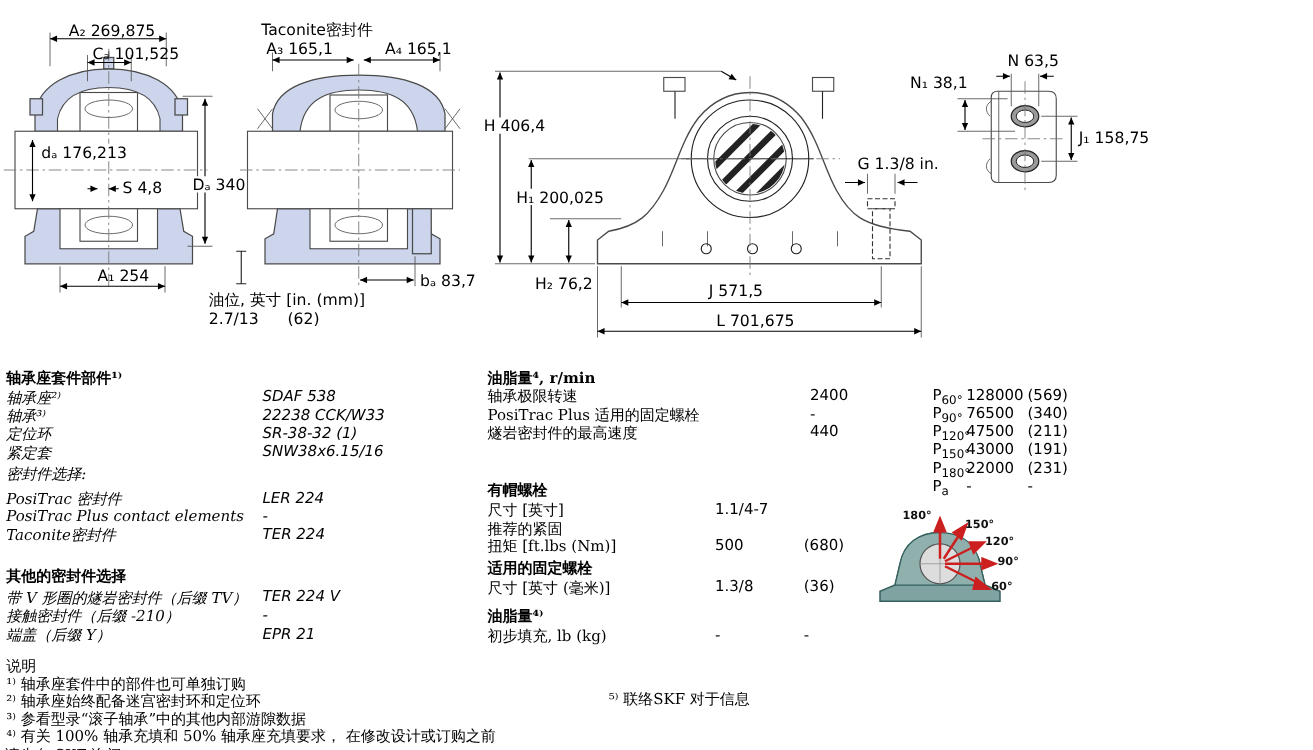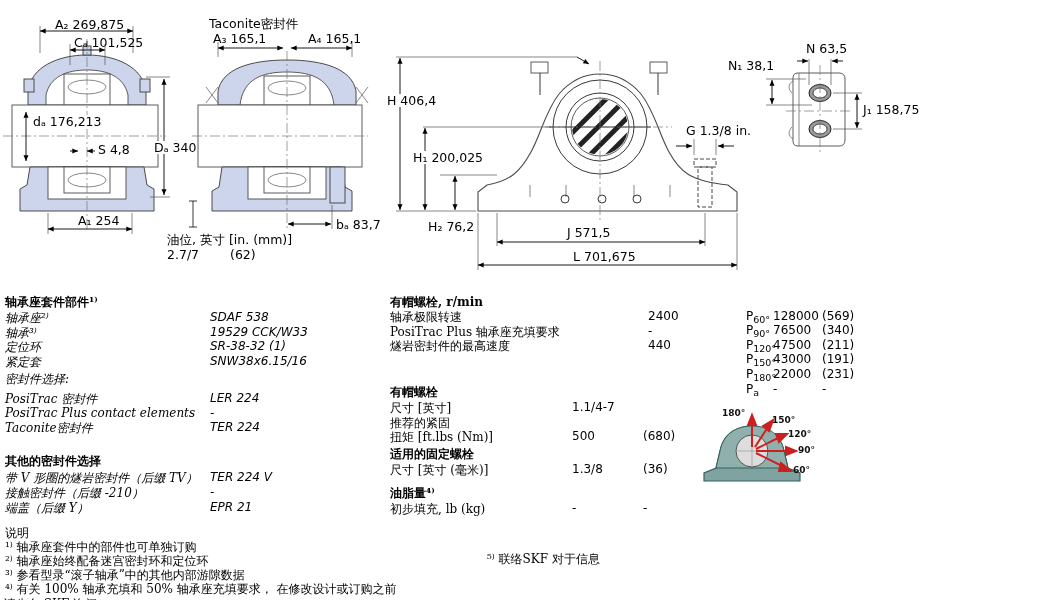--- a/index.html
+++ b/index.html
@@ -167,42 +167,42 @@
   <span class="dim bg" style="left:97px;top:128px">S 4,8</span>
   <span class="dim bg" style="left:153px;top:126px">Dₐ 340</span>
   <span class="dim" style="left:78px;top:198px">A₁ 254</span>
 
   <span class="dim" style="left:209px;top:1px">Taconite密封件</span>
   <span class="dim" style="left:213px;top:16px">A₃ 165,1</span>
   <span class="dim" style="left:308px;top:16px">A₄ 165,1</span>
   <span class="dim" style="left:336px;top:202px">bₐ 83,7</span>
 
   <span class="dim" style="left:167px;top:217px">油位, 英寸 [in. (mm)]</span>
-  <span class="dim" style="left:167px;top:232px">2.7/7</span>
+  <span class="dim" style="left:167px;top:232px">2.7/13</span>
   <span class="dim" style="left:230px;top:232px">(62)</span>
 
   <span class="dim bg" style="left:386px;top:79px">H 406,4</span>
   <span class="dim bg" style="left:412px;top:136px">H₁ 200,025</span>
   <span class="dim" style="left:428px;top:204px">H₂ 76,2</span>
   <span class="dim" style="left:686px;top:108px">G 1.3/8 in.</span>
   <span class="dim bg" style="left:566px;top:211px">J 571,5</span>
   <span class="dim bg" style="left:572px;top:235px">L 701,675</span>
 
   <span class="dim" style="left:806px;top:26px">N 63,5</span>
   <span class="dim" style="left:728px;top:43px">N₁ 38,1</span>
   <span class="dim bg" style="left:862px;top:88px">J₁ 158,75</span>
 
   <div class="hdr" style="left:5px;top:279px">轴承座套件部件¹⁾</div>
   <div class="row lrow" style="top:295px">
     <span>轴承座²⁾</span>
     <span class="v1">SDAF 538</span>
   </div>
   <div class="row lrow" style="top:310px">
     <span>轴承³⁾</span>
-    <span class="v1">19529 CCK/W33</span>
+    <span class="v1">22238 CCK/W33</span>
   </div>
   <div class="row lrow" style="top:324px">
     <span>定位环</span>
     <span class="v1">SR-38-32 (1)</span>
   </div>
   <div class="row lrow" style="top:339px">
     <span>紧定套</span>
     <span class="v1">SNW38x6.15/16</span>
   </div>
   <div class="row lrow" style="top:356px">
@@ -227,27 +227,27 @@
   </div>
   <div class="row lrow" style="top:470px">
     <span>接触密封件（后缀 -210）</span>
     <span class="v1">-</span>
   </div>
   <div class="row lrow" style="top:485px">
     <span>端盖（后缀 Y）</span>
     <span class="v1">EPR 21</span>
   </div>
 
-  <div class="hdr" style="left:390px;top:279px">有帽螺栓, r/min</div>
+  <div class="hdr" style="left:390px;top:279px">油脂量⁴, r/min</div>
   <div class="row mrow" style="top:294px">
     <span>轴承极限转速</span>
     <span class="mvs">2400</span>
   </div>
   <div class="row mrow" style="top:309px">
-    <span>PosiTrac Plus 轴承座充填要求</span>
+    <span>PosiTrac Plus 适用的固定螺栓</span>
     <span class="mvs">-</span>
   </div>
   <div class="row mrow" style="top:323px">
     <span>燧岩密封件的最高速度</span>
     <span class="mvs">440</span>
   </div>
   <div class="hdr" style="left:390px;top:369px">有帽螺栓</div>
   <div class="row mrow" style="top:385px">
     <span>尺寸 [英寸]</span>
     <span class="mv1">1.1/4-7</span>

